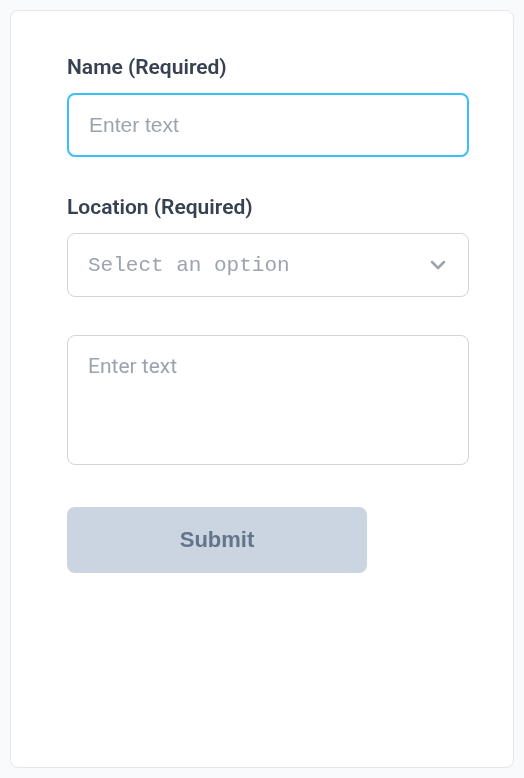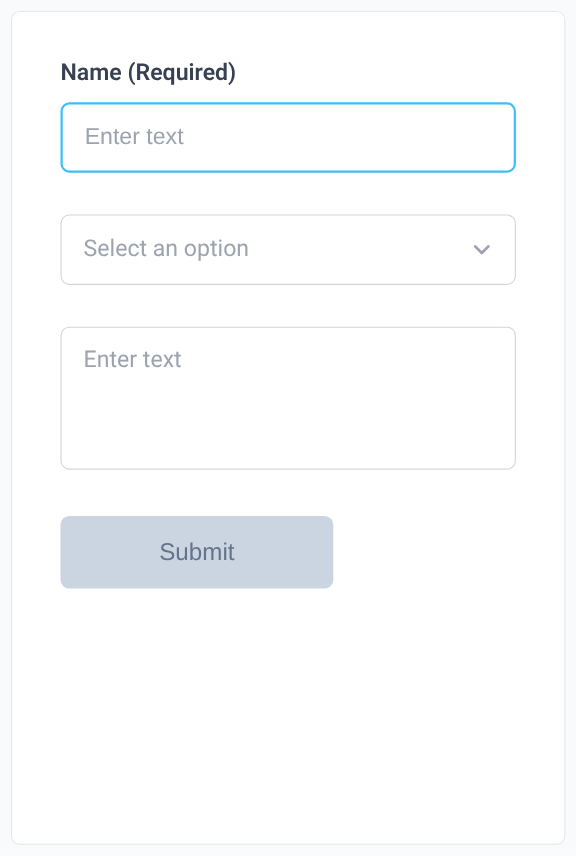--- a/index.html
+++ b/index.html
@@ -11,21 +11,21 @@
       font-family: -apple-system, BlinkMacSystemFont, "Segoe UI", Roboto, Helvetica, Arial, sans-serif;
       background: #f9fafb;
       width: 524px;
       height: 778px;
       padding: 0;
     }
     .form-card {
       background: #ffffff;
       border: 1px solid #e5e7eb;
       border-radius: 8px;
-      padding: 44px 44px 30px 44px;
+      padding: 44px 44px 30px 56px;
       margin: 10px;
       height: calc(100% - 20px);
     }
     .form-group {
       margin-bottom: 38px;
     }
     .form-label {
       display: block;
       font-size: 21px;
       font-weight: 600;
@@ -58,20 +58,21 @@
       border-radius: 8px;
       display: flex;
       align-items: center;
       padding: 0 20px;
       cursor: pointer;
     }
     .select-placeholder {
       font-size: 21px;
       color: #9ca3af;
       flex: 1;
+      font-family: Liberation Mono, monospace;
     }
     .chevron {
       width: 20px;
       height: 20px;
       flex-shrink: 0;
     }
     .textarea-input {
       width: 100%;
       height: 130px;
       padding: 18px 20px;
@@ -81,42 +82,43 @@
       background: #ffffff;
       border: 1px solid #d1d5db;
       border-radius: 8px;
       outline: none;
       resize: none;
     }
     .textarea-input::placeholder {
       color: #9ca3af;
     }
     .submit-button {
-      width: 248px;
+      width: 300px;
       height: 66px;
       background: #cbd5e1;
       border: none;
       border-radius: 8px;
       font-size: 22px;
-      font-weight: 400;
+      font-weight: 700;
       color: #64748b;
       cursor: pointer;
     }
   </style>
 </head>
 <body>
 
 <div class="form-card">
 
   <div class="form-group">
     <label class="form-label">Name (Required)</label>
     <input type="text" class="text-input focused" placeholder="Enter text" style="">
   </div>
 
   <div class="form-group">
+    <label class="form-label">Location (Required)</label>
     <div class="select-wrapper">
       <span class="select-placeholder">Select an option</span>
       <svg class="chevron" viewBox="0 0 20 20" fill="none" stroke="#9ca3af" stroke-width="2.5" stroke-linecap="round" stroke-linejoin="round">
         <polyline points="4 7 10 13 16 7"></polyline>
       </svg>
     </div>
   </div>
 
 
   <div class="form-group">

